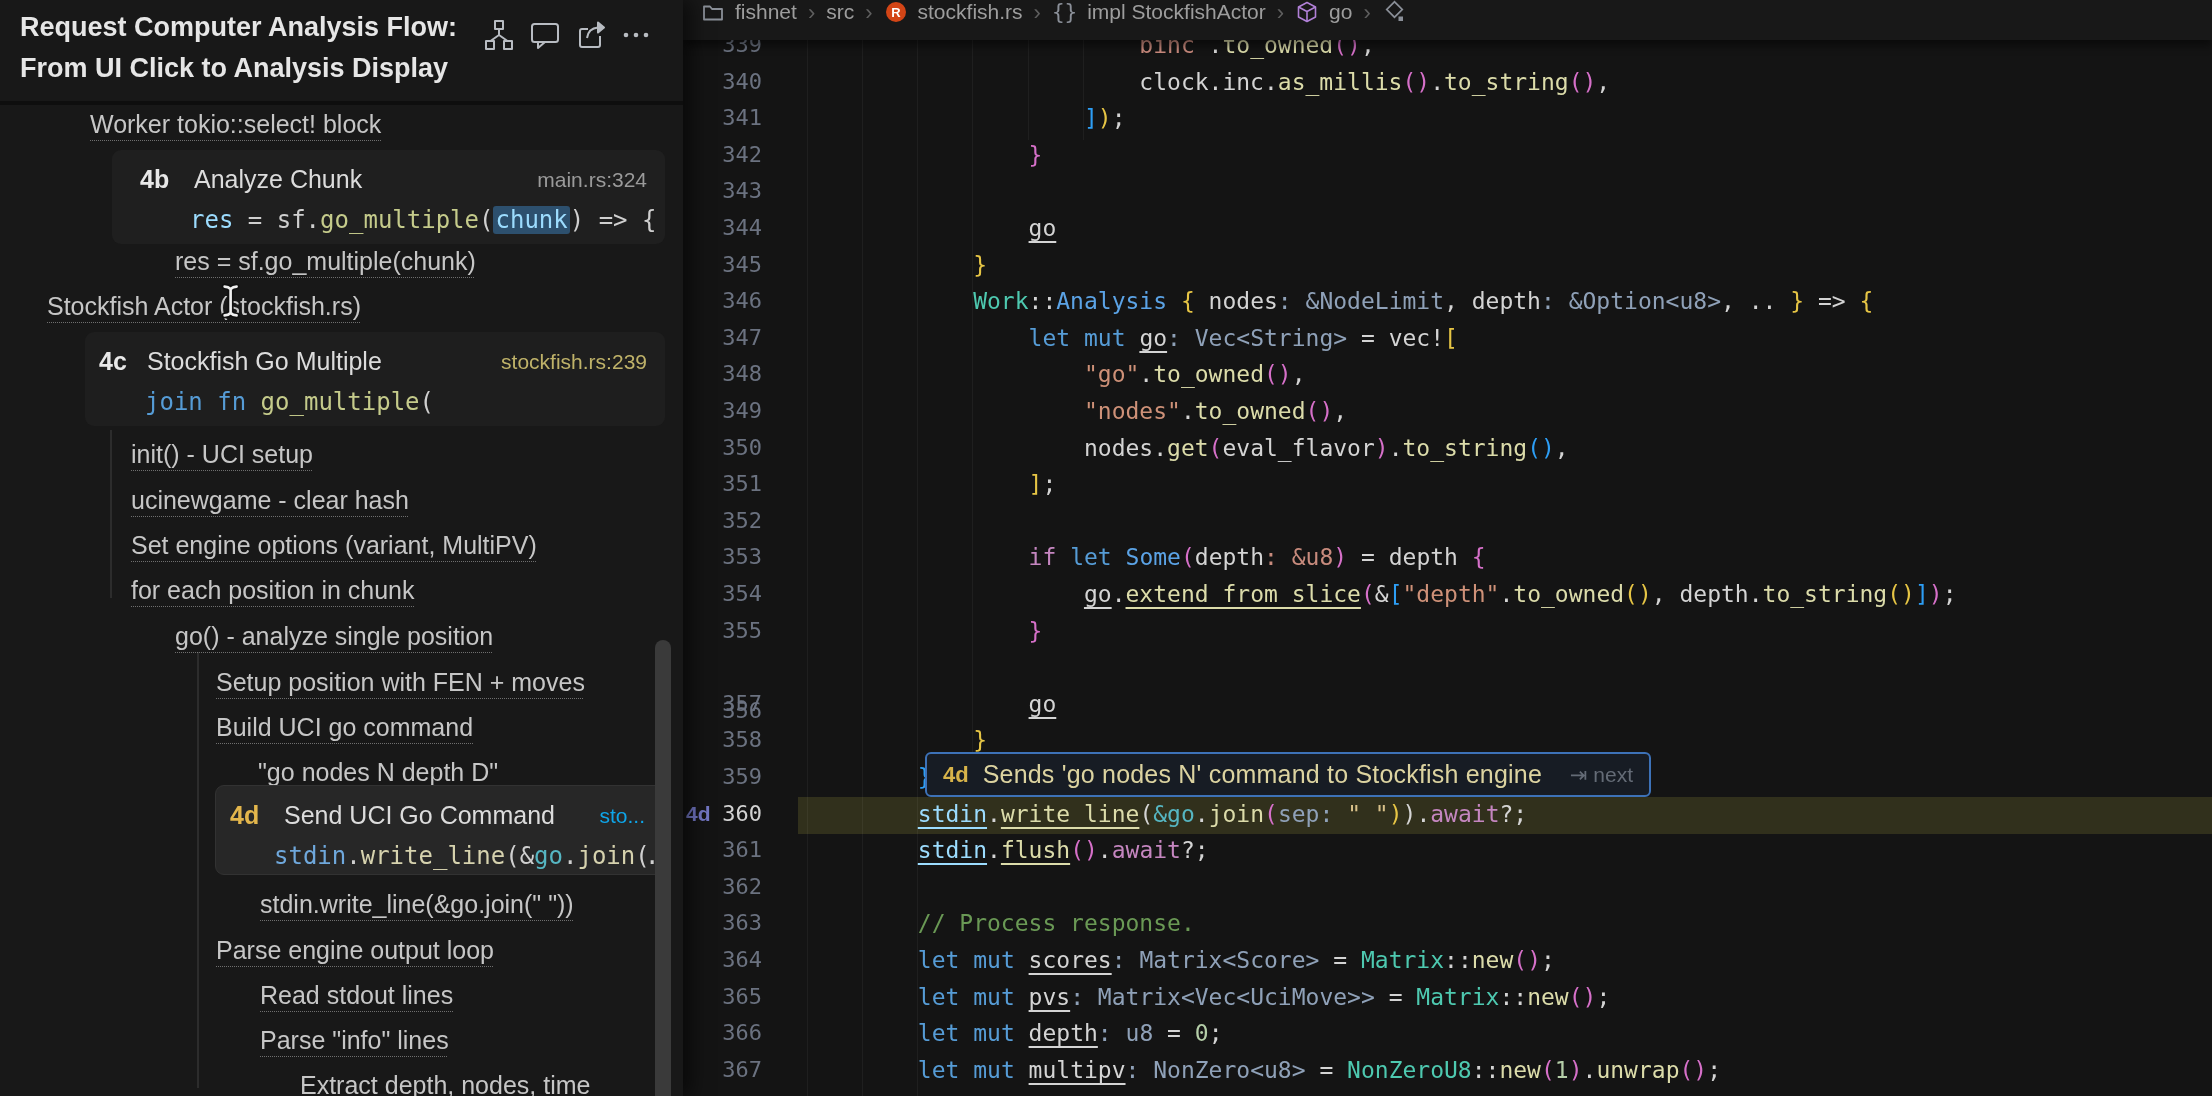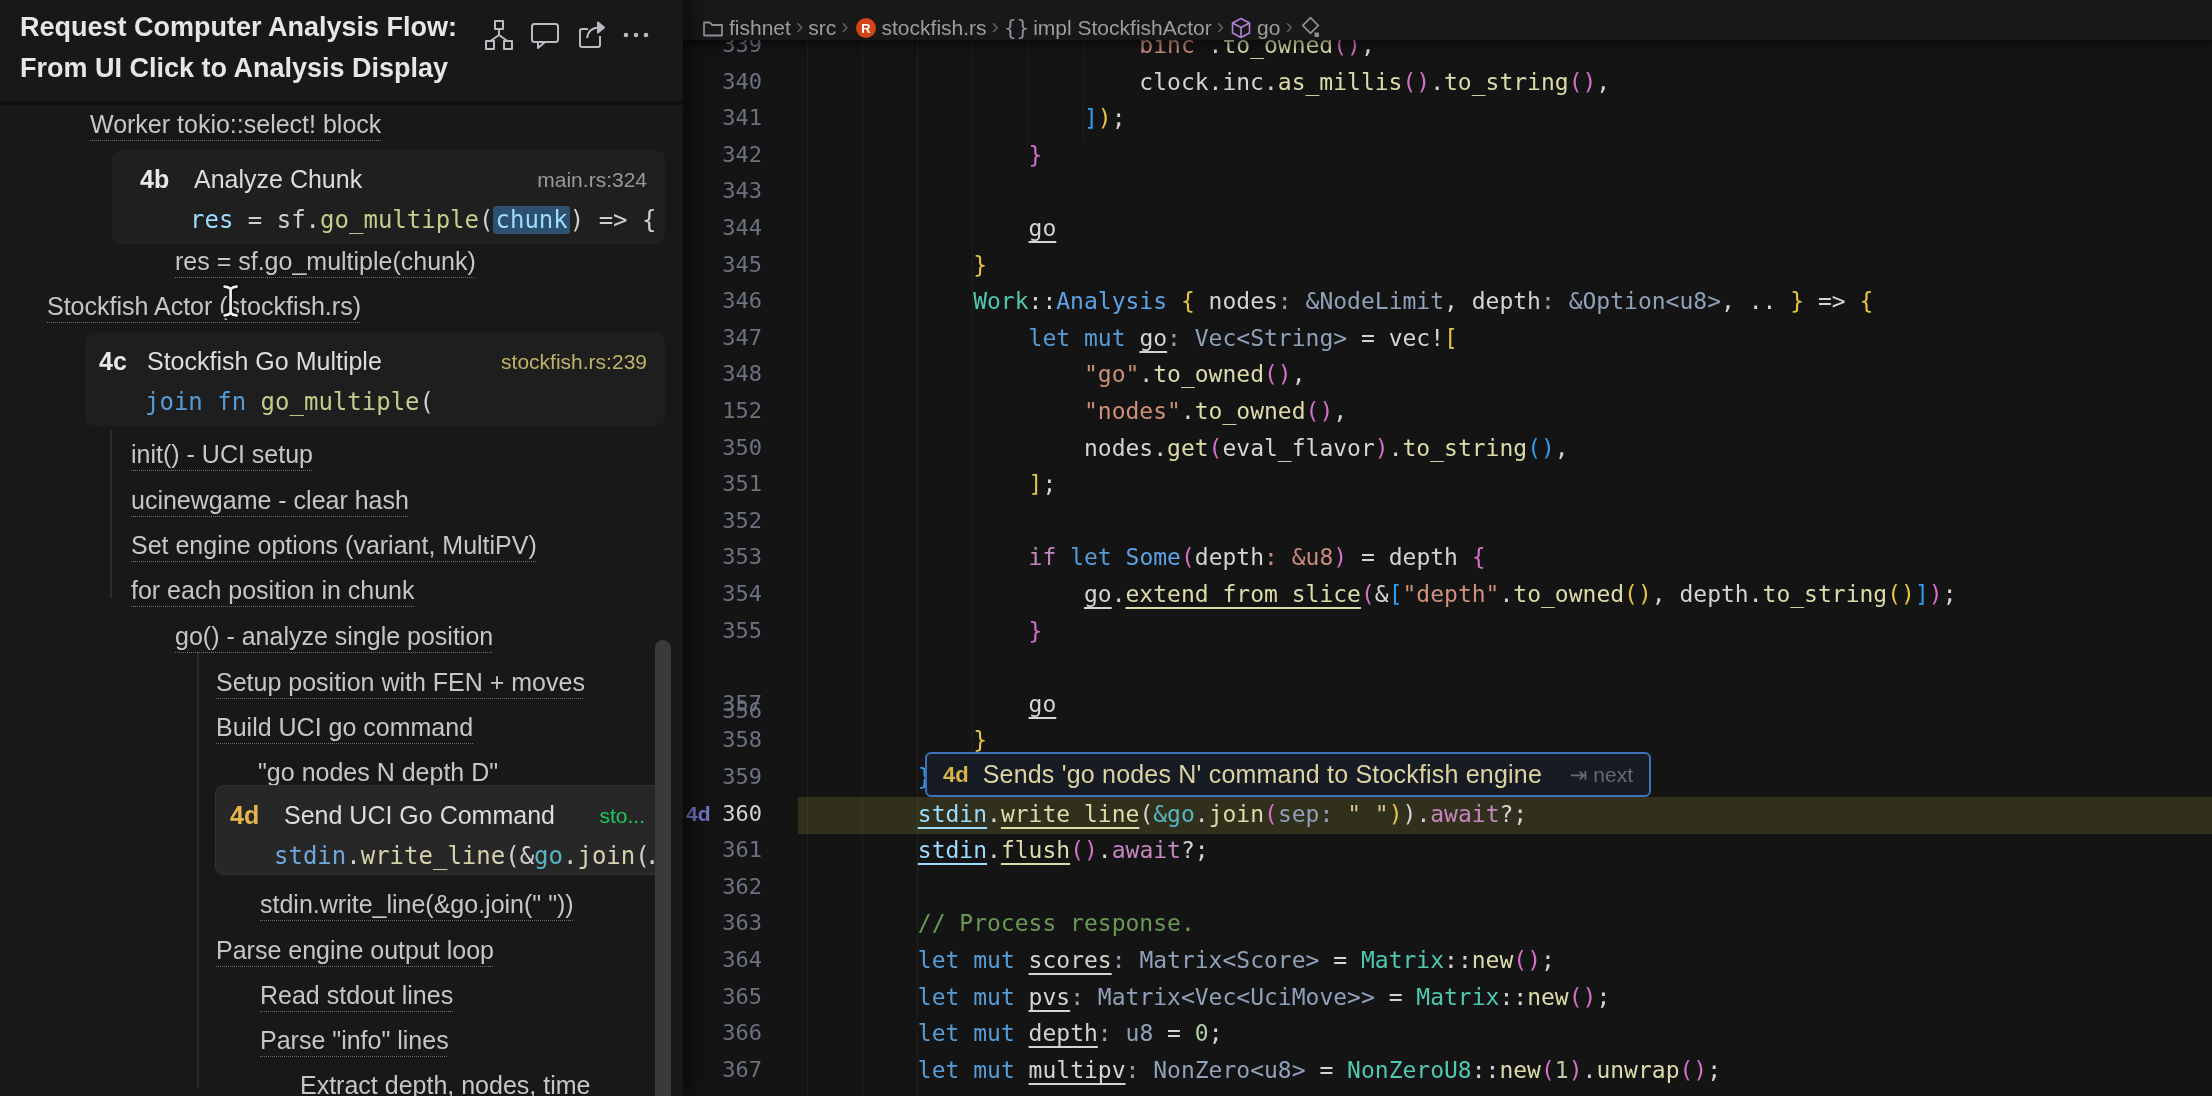--- a/index.html
+++ b/index.html
@@ -2,21 +2,21 @@
 <html><head>
 <meta charset="utf-8">
 <style>
   html,body{margin:0;padding:0;background:#141414;}
   body{width:2212px;height:1096px;position:relative;overflow:hidden;
        font-family:"Liberation Sans",sans-serif;-webkit-font-smoothing:antialiased;}
 
   
   #editor{position:absolute;inset:0;background:#141414;}
   #breadcrumb-bar{position:absolute;left:683px;right:0;top:0;height:40px;background:#181818;
-      z-index:5;display:flex;align-items:flex-end;padding-left:18px;gap:4px;
+      z-index:5;display:flex;align-items:flex-start;padding-left:18px;gap:10px;
       box-shadow:0 6px 8px rgba(0,0,0,.45);}
   .bc-seg{color:#9d9d9d;font-size:21px;white-space:nowrap;display:flex;align-items:center;gap:8px;cursor:pointer;}
   .bc-sep{color:#5f5f5f;font-size:22px;padding:0 1px;}
   .bc-ic{display:inline-flex;align-items:center;}
 
   #code-layer{position:absolute;inset:0;z-index:1;}
   .code-line{position:absolute;left:0;width:100%;height:37px;}
   .ln-num{position:absolute;left:700px;width:62px;text-align:right;color:#6b7280;
       font:22px "DejaVu Sans Mono",monospace;top:4px;cursor:pointer;}
   .ln-num.active{color:#d2d2d2;}
@@ -106,21 +106,21 @@
       </div>
       <div class="code-line" style="top: 320.8px;">
         <span class="ln-num">347</span>
         <span class="ln-txt">                <span style="color: rgb(86, 156, 214);">let</span><span style="color: rgb(212, 212, 212);"> </span><span style="color: rgb(86, 156, 214);">mut</span><span style="color: rgb(212, 212, 212);"> </span><span class="u" style="color: rgb(212, 212, 212);">go</span><span style="color: rgb(143, 161, 184);">: Vec&lt;String&gt;</span><span style="color: rgb(212, 212, 212);"> = </span><span style="color: rgb(212, 212, 212);">vec!</span><span style="color: rgb(230, 197, 69);">[</span></span>
       </div>
       <div class="code-line" style="top: 357.4px;">
         <span class="ln-num">348</span>
         <span class="ln-txt">                    <span style="color: rgb(206, 145, 120);">"go"</span><span style="color: rgb(212, 212, 212);">.</span><span style="color: rgb(220, 220, 170);">to_owned</span><span style="color: rgb(214, 112, 201);">()</span><span style="color: rgb(212, 212, 212);">,</span></span>
       </div>
       <div class="code-line" style="top: 394px;">
-        <span class="ln-num">152</span>
+        <span class="ln-num">349</span>
         <span class="ln-txt">                    <span style="color: rgb(206, 145, 120);">"nodes"</span><span style="color: rgb(212, 212, 212);">.</span><span style="color: rgb(220, 220, 170);">to_owned</span><span style="color: rgb(214, 112, 201);">()</span><span style="color: rgb(212, 212, 212);">,</span></span>
       </div>
       <div class="code-line" style="top: 430.6px;">
         <span class="ln-num">350</span>
         <span class="ln-txt">                    <span style="color: rgb(212, 212, 212);">nodes.</span><span style="color: rgb(220, 220, 170);">get</span><span style="color: rgb(214, 112, 201);">(</span><span style="color: rgb(212, 212, 212);">eval_flavor</span><span style="color: rgb(214, 112, 201);">)</span><span style="color: rgb(212, 212, 212);">.</span><span style="color: rgb(220, 220, 170);">to_string</span><span style="color: rgb(45, 158, 245);">()</span><span style="color: rgb(212, 212, 212);">,</span></span>
       </div>
       <div class="code-line" style="top: 467.2px;">
         <span class="ln-num">351</span>
         <span class="ln-txt">                <span style="color: rgb(230, 197, 69);">]</span><span style="color: rgb(212, 212, 212);">;</span></span>
       </div>
@@ -314,21 +314,21 @@
       <div class="p-item" style="left: 131px; top: 486px;"><span class="dot">ucinewgame - clear hash</span></div>
       <div class="p-item" style="left: 131px; top: 531px;"><span class="dot">Set engine options (variant, MultiPV)</span></div>
       <div class="p-item" style="left: 131px; top: 576px;"><span class="dot">for each position in chunk</span></div>
       <div class="p-item" style="left: 175px; top: 622px;"><span class="dot">go() - analyze single position</span></div>
       <div class="p-item" style="left: 216px; top: 668px;"><span class="dot">Setup position with FEN + moves</span></div>
       <div class="p-item" style="left: 216px; top: 713px;"><span class="dot">Build UCI go command</span></div>
       <div class="p-item" style="left: 258px; top: 758px;"><span>"go nodes N depth D"</span></div>
       <div class="p-card" style="left: 215px; top: 785px; width: 447px; height: 88px; background: rgb(39, 39, 39); border: 1px solid rgb(50, 50, 50);">
         <span class="mk" style="left: 14px; color: rgb(227, 182, 76);">4d</span>
         <span class="ti" style="left: 68px;">Send UCI Go Command</span>
-        <span class="rf" style="color: #22c55e;">sto...</span>
+        <span class="rf" style="color: #0ea5e9;">sto...</span>
         <span class="cd" style="left: 58px;"><span style="color: rgb(111, 168, 220);">stdin</span><span style="color: rgb(207, 207, 207);">.</span><span style="color: rgb(214, 210, 174);">write_line</span><span style="color: rgb(207, 207, 207);">(</span><span style="color: rgb(207, 207, 207);">&amp;</span><span style="color: rgb(86, 182, 194);">go</span><span style="color: rgb(207, 207, 207);">.</span><span style="color: rgb(214, 210, 174);">join</span><span style="color: rgb(207, 207, 207);">(…</span></span>
       </div>
       <div class="p-item" style="left: 260px; top: 890px;"><span class="dot">stdin.write_line(&amp;go.join(" "))</span></div>
       <div class="p-item" style="left: 216px; top: 936px;"><span class="dot">Parse engine output loop</span></div>
       <div class="p-item" style="left: 260px; top: 981px;"><span class="dot">Read stdout lines</span></div>
       <div class="p-item" style="left: 260px; top: 1026px;"><span class="dot">Parse "info" lines</span></div>
       <div class="p-item" style="left: 300px; top: 1071px;"><span class="dot">Extract depth, nodes, time</span></div>
     </div>
 
   <div id="panel-scrollbar"></div>

